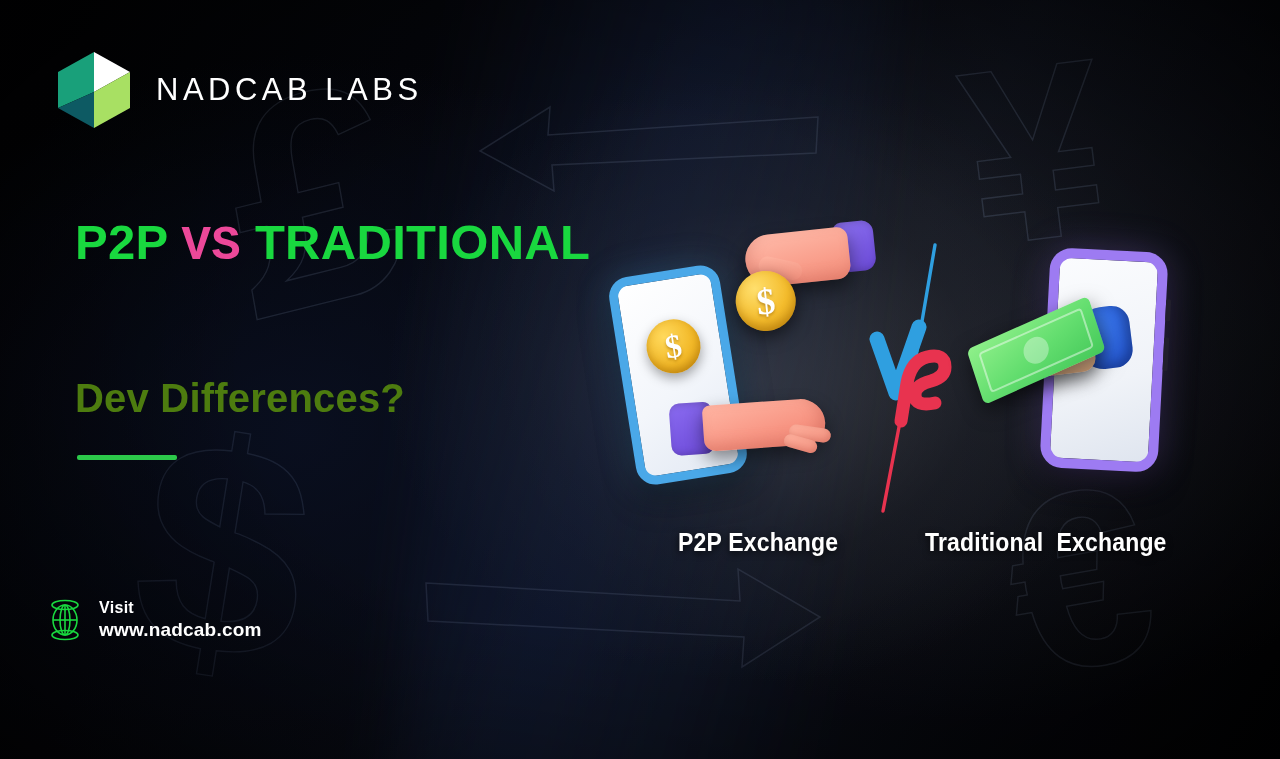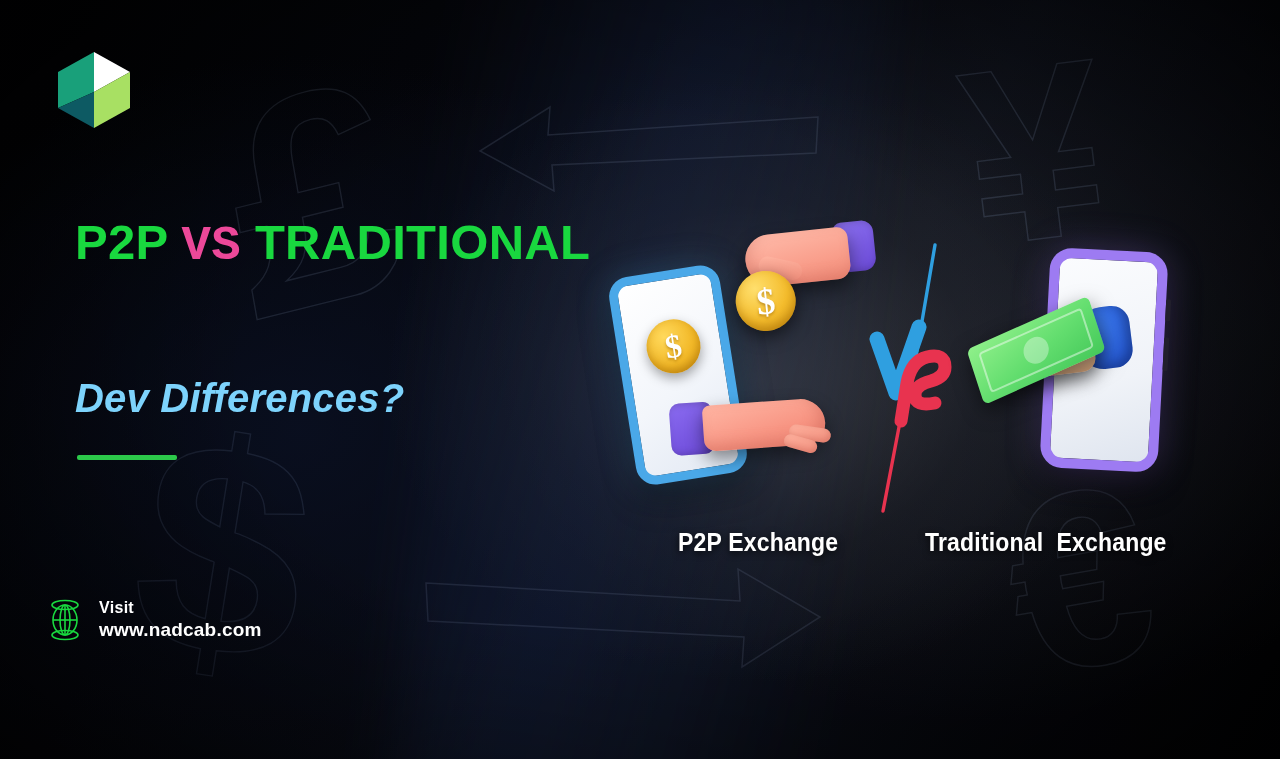--- a/index.html
+++ b/index.html
@@ -62,22 +62,22 @@
   
   .headline{
     position:absolute; left:75px; top:212px; width:640px;
     font-size:49px; font-weight:700; line-height:1.23;
     letter-spacing:.3px; color:#19d83f;
   }
   .headline .vs-word{ color:#ec4899;font-family:Liberation Mono, monospace; }
 
   .subhead{
     position:absolute; left:75px; top:376px;
-    font-size:40px; font-weight:700; font-style:italic;
-    color:#7dd3fc; letter-spacing:.2px;
+    font-size:40px; font-weight:700; 
+    color:#4d7c0f; letter-spacing:.2px;
   }
   .rule{
     position:absolute; left:77px; top:455px;
     width:100px; height:5px; background:#2cc94a; border-radius:2px;
   }
 
   
   .visit-block{ position:absolute; left:45px; top:597px; display:flex; align-items:center; gap:14px; }
   .globe-icon{ width:40px; height:46px; flex:0 0 auto; }
   .visit-text{ line-height:1.25; }
@@ -241,20 +241,21 @@
 
   <div class="logo-block">
     <span class="logo-mark">
       <svg width="84" height="84" viewBox="0 0 84 84">
         <polygon points="42,4 6,24 6,60 42,44" fill="#19a07a"></polygon>
         <polygon points="6,60 42,44 42,80 6,60" fill="#0d5a63"></polygon>
         <polygon points="42,4 78,24 42,44" fill="#ffffff"></polygon>
         <polygon points="78,24 78,60 42,80 42,44" fill="#a8e063"></polygon>
       </svg>
     </span>
+    <span class="logo-text">NADCAB LABS</span>
   </div>
 
   <h1 class="headline">
     <span>P2P </span><span class="vs-word">VS</span><span> TRADITIONAL</span><br>
   </h1>
 
   <div class="subhead">Dev Differences?</div>
   <div class="rule"></div>
 
   <div class="visit-block">

